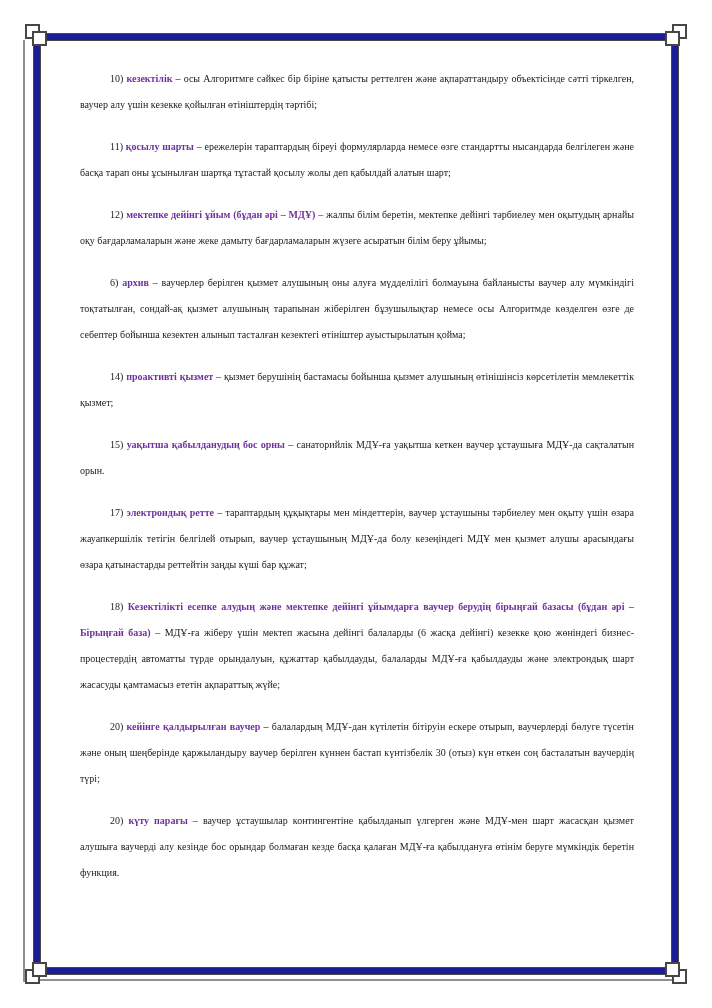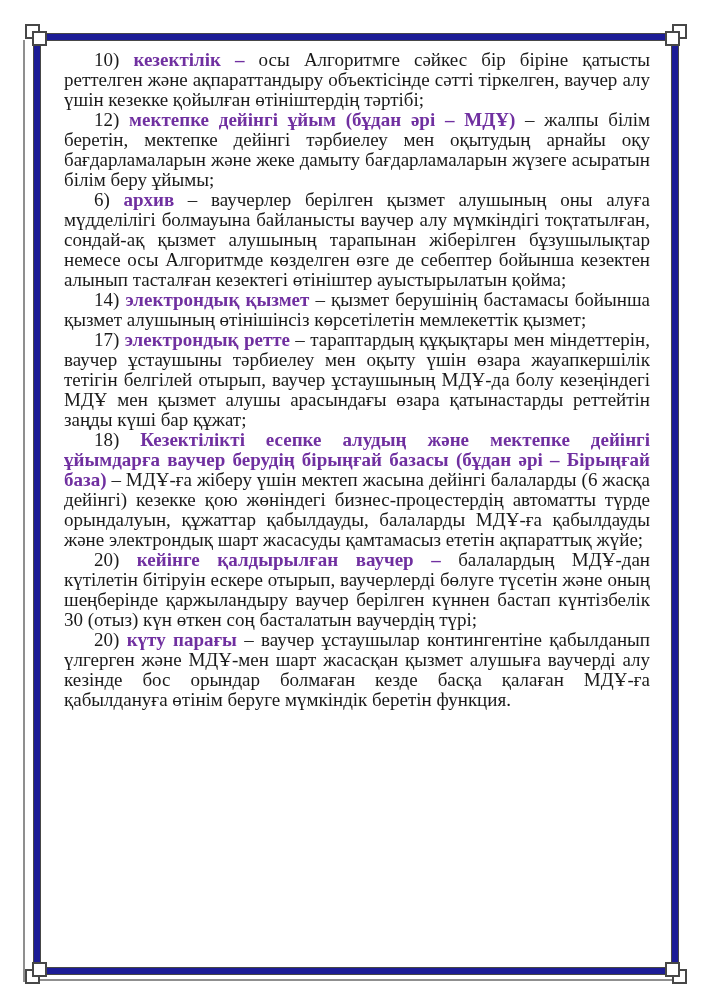--- a/index.html
+++ b/index.html
@@ -39,23 +39,23 @@
   .tr-a { right:25px; top:24px; }    .tr-b { right:32px; top:31px; }
   .bl-a { left:25px;  bottom:24px; } .bl-b { left:32px;  bottom:31px; }
   .br-a { right:25px; bottom:24px; } .br-b { right:32px; bottom:31px; }
 
   
   .content {
     position:absolute; left:64px; right:62px; top:50px;
     color:#1a1a1a;
   }
   .content p {
-    margin:0;
-    font-size:19px;
-    line-height:20px;
+    margin:16px;
+    font-size:10px;
+    line-height:26px;
     text-align:justify;
     text-indent:30px;
   }
   .term {
     color:#7030a0;
     font-weight:bold;
   }
   .note {
     font-weight:bold;
     font-style:italic;
@@ -75,27 +75,29 @@
 <div class="csq tr-b"></div>
 <div class="csq bl-a"></div>
 <div class="csq bl-b"></div>
 <div class="csq br-a"></div>
 <div class="csq br-b"></div>
 
 <div class="content">
 
   <p class="def"><span>10) </span><span class="term">кезектілік – </span><span>осы Алгоритмге сәйкес бір біріне қатысты реттелген және ақпараттандыру объектісінде сәтті тіркелген, ваучер алу үшін кезекке қойылған өтініштердің тәртібі;</span></p>
 
+  <p class="def"><span>11) </span><span class="term">қосылу шарты</span><span> – ережелерін тараптардың біреуі формулярларда немесе өзге стандартты нысандарда белгілеген және басқа тарап оны ұсынылған шартқа тұтастай қосылу жолы деп қабылдай алатын шарт;</span></p>
 
   <p class="def"><span>12) </span><span class="term">мектепке дейінгі ұйым (бұдан әрі – МДҰ)</span><span> – жалпы білім беретін, мектепке дейінгі тәрбиелеу мен оқытудың арнайы оқу бағдарламаларын және жеке дамыту бағдарламаларын жүзеге асыратын білім беру ұйымы;</span></p>
 
   <p class="def"><span>6) </span><span class="term">архив</span><span> – ваучерлер берілген қызмет алушының оны алуға мүдделілігі болмауына байланысты ваучер алу мүмкіндігі тоқтатылған, сондай-ақ қызмет алушының тарапынан жіберілген бұзушылықтар немесе осы Алгоритмде көзделген өзге де себептер бойынша кезектен алынып тасталған кезектегі өтініштер ауыстырылатын қойма;</span></p>
 
-  <p class="def"><span>14) </span><span class="term">электрондық қызмет</span><span> – қызмет берушінің бастамасы бойынша қызмет алушының өтінішінсіз көрсетілетін мемлекеттік қызмет;</span></p>
+  <p class="def"><span>14) </span><span class="term">проактивті қызмет</span><span> – қызмет берушінің бастамасы бойынша қызмет алушының өтінішінсіз көрсетілетін мемлекеттік қызмет;</span></p>
 
+  <p class="def"><span>15) </span><span class="term">уақытша қабылданудың бос орны – </span><span>санаторийлік МДҰ-ға уақытша кеткен ваучер ұстаушыға МДҰ-да сақталатын орын.</span></p>
 
 
 
   <p class="def"><span>17) </span><span class="term">электрондық ретте</span><span> – тараптардың құқықтары мен міндеттерін, ваучер ұстаушыны тәрбиелеу мен оқыту үшін өзара жауапкершілік тетігін белгілей отырып, ваучер ұстаушының МДҰ-да болу кезеңіндегі МДҰ мен қызмет алушы арасындағы өзара қатынастарды реттейтін заңды күші бар құжат;</span></p>
 
   <p class="def"><span>18) </span><span class="term">Кезектілікті есепке алудың және мектепке дейінгі ұйымдарға ваучер берудің бірыңғай базасы (бұдан әрі – Бірыңғай база)</span><span> – МДҰ-ға жіберу үшін мектеп жасына дейінгі балаларды (6 жасқа дейінгі) кезекке қою жөніндегі бизнес-процестердің автоматты түрде орындалуын, құжаттар қабылдауды, балаларды МДҰ-ға қабылдауды және электрондық шарт жасасуды қамтамасыз ететін ақпараттық жүйе;</span></p>
 
   <p class="def"><span>20) </span><span class="term">кейінге қалдырылған ваучер – </span><span>балалардың МДҰ-дан күтілетін бітіруін ескере отырып, ваучерлерді бөлуге түсетін және оның шеңберінде қаржыландыру ваучер берілген күннен бастап күнтізбелік 30 (отыз) күн өткен соң басталатын ваучердің түрі;</span></p>
 
   <p class="def"><span>20) </span><span class="term">күту парағы</span><span> – ваучер ұстаушылар контингентіне қабылданып үлгерген және МДҰ-мен шарт жасасқан қызмет алушыға ваучерді алу кезінде бос орындар болмаған кезде басқа қалаған МДҰ-ға қабылдануға өтінім беруге мүмкіндік беретін функция.</span></p>

